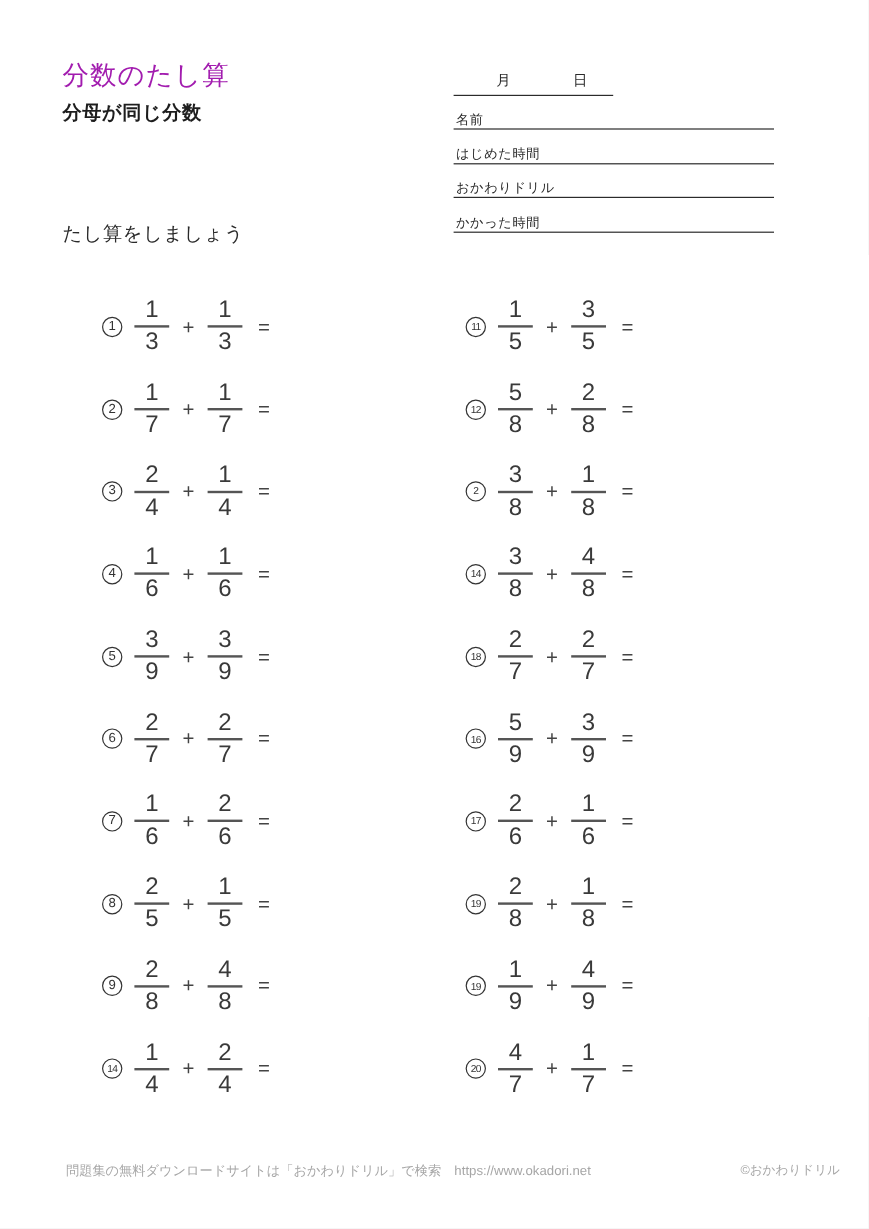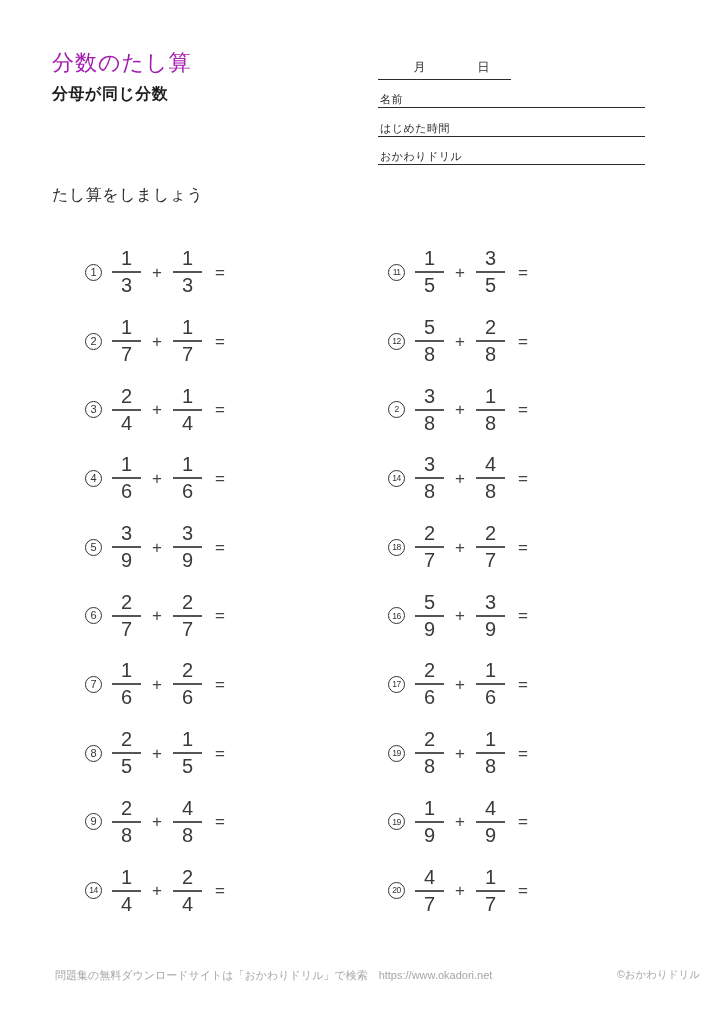--- a/index.html
+++ b/index.html
@@ -146,20 +146,23 @@
     </div>
     <div class="form-row">
       <span class="form-label">名前</span>
     </div>
     <div class="form-row">
       <span class="form-label">はじめた時間</span>
     </div>
     <div class="form-row">
       <span class="form-label">おかわりドリル</span>
     </div>
+    <div class="form-row">
+      <span class="form-label">かかった時間</span>
+    </div>
   </div>
 
   <div class="col" id="col-left">
   <div class="problem-row">
     <span class="pnum">1</span>
     <span class="frac">
       <span class="num">1</span>
       <span class="bar"></span>
       <span class="den">3</span>
     </span>

